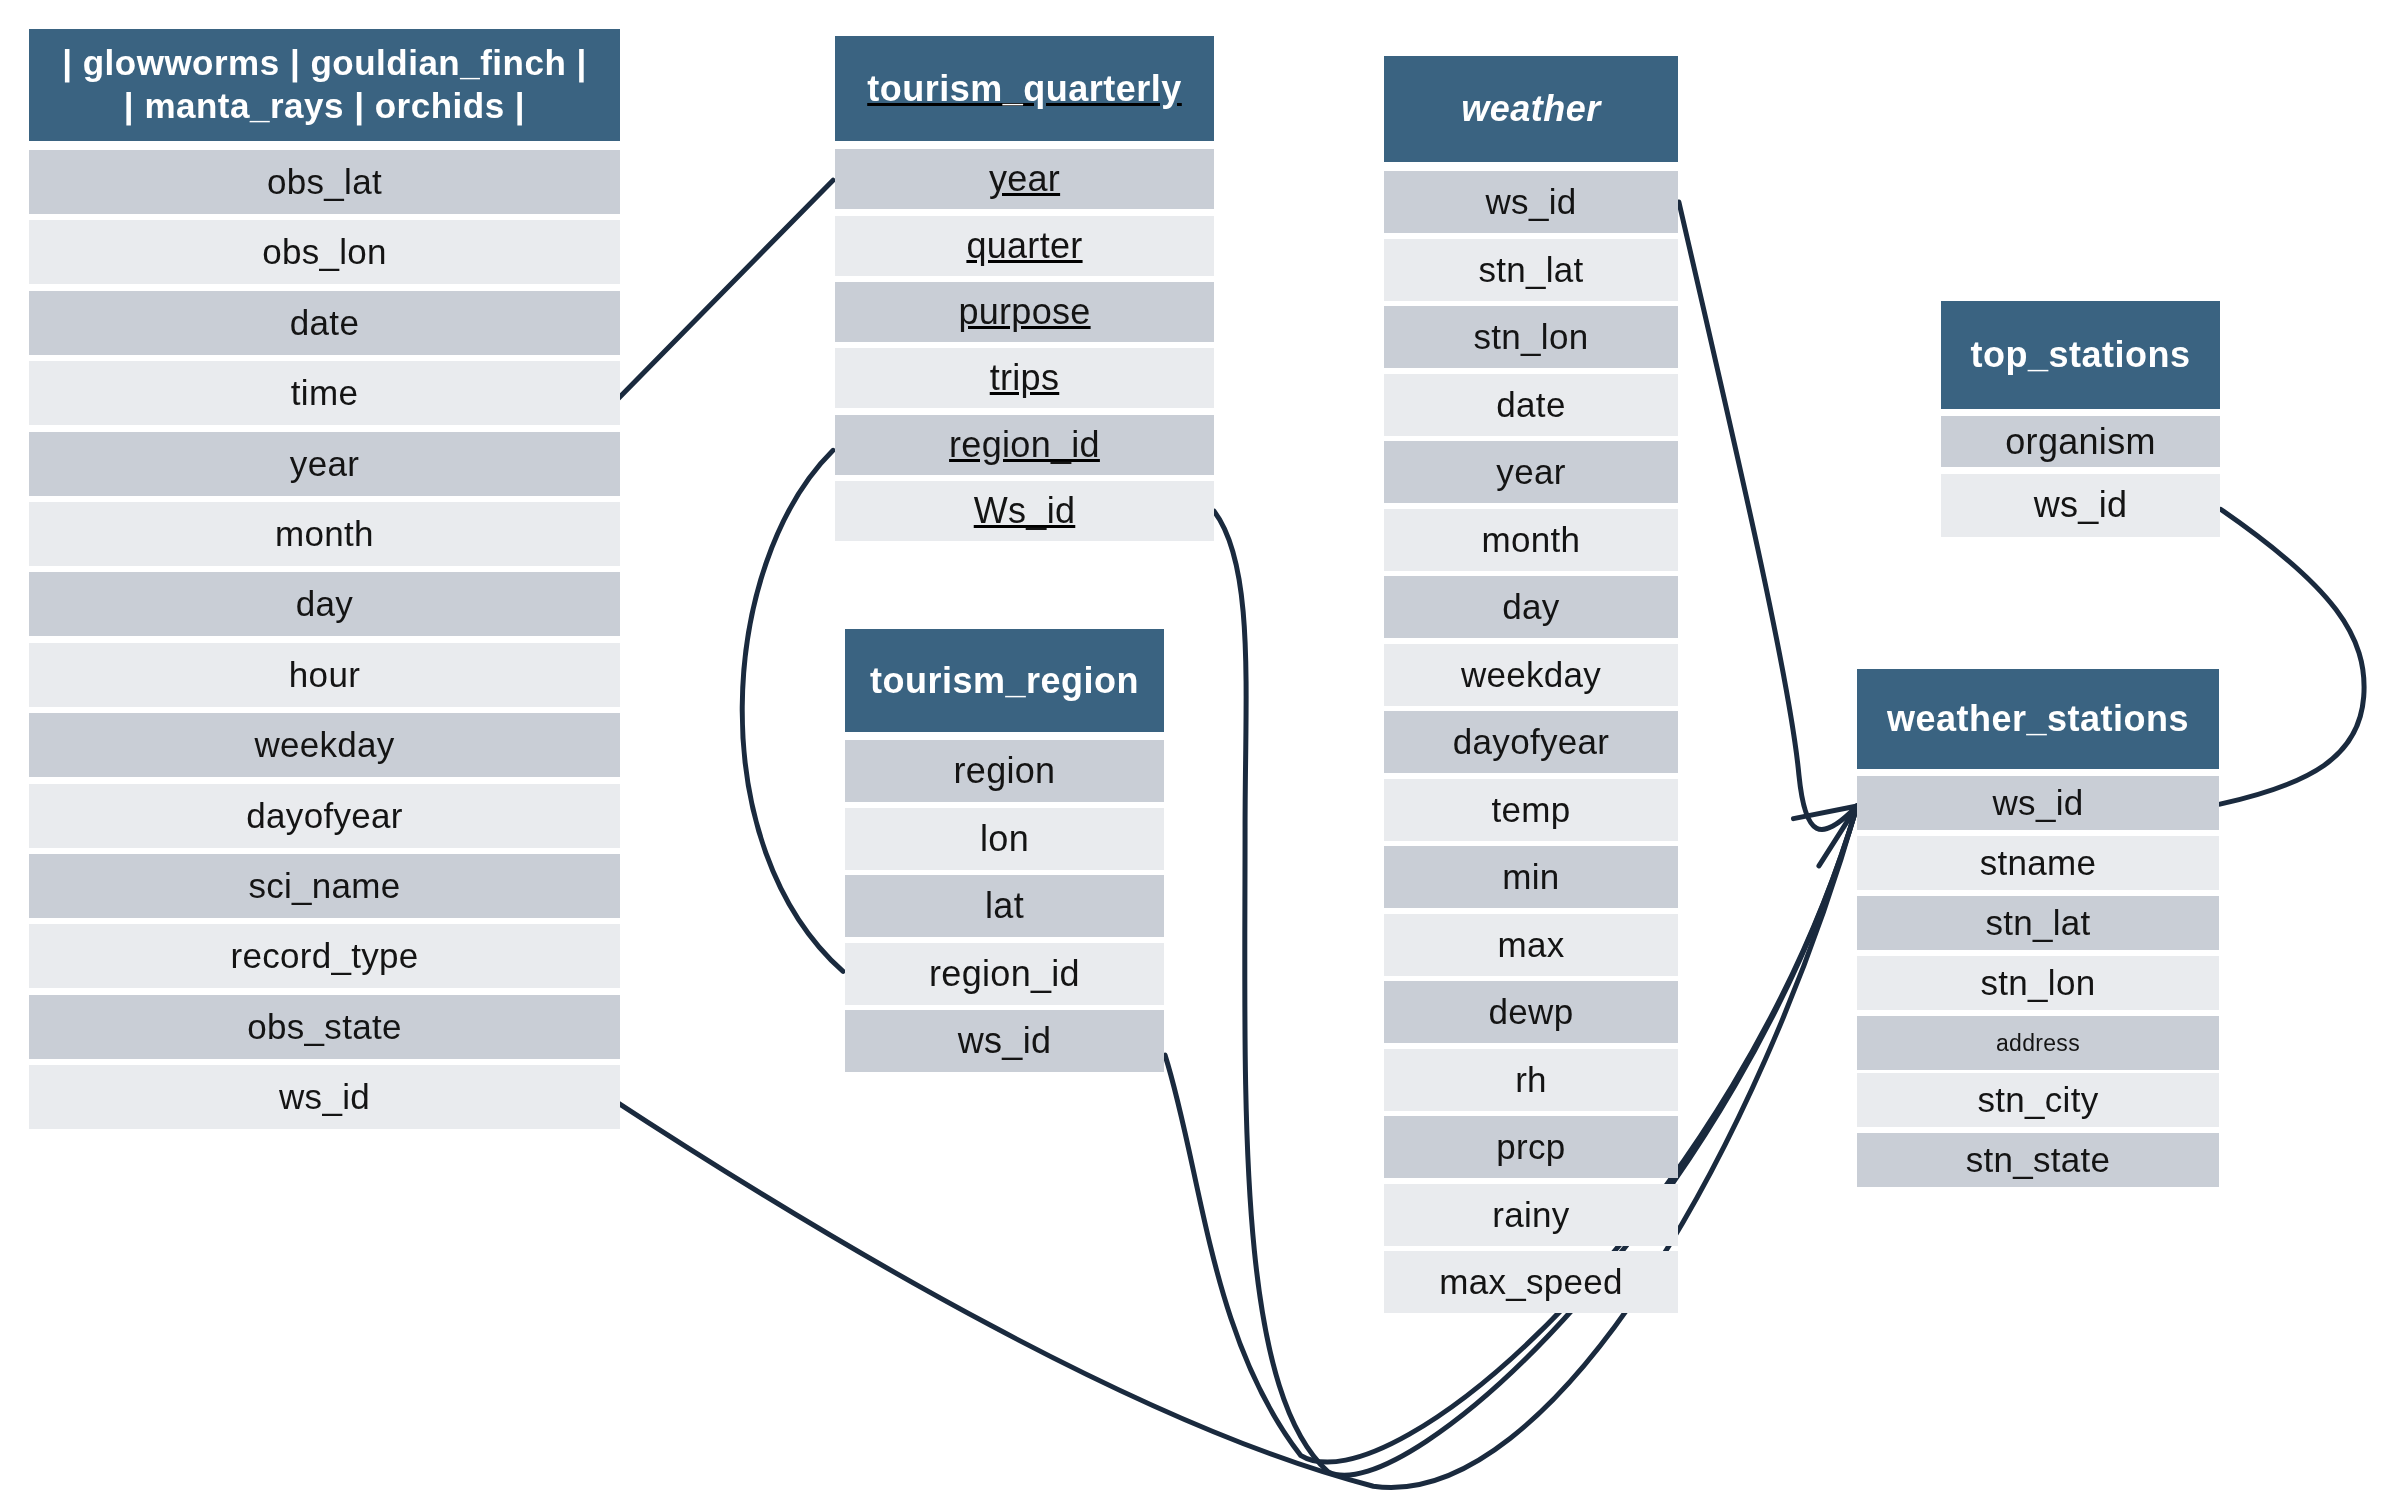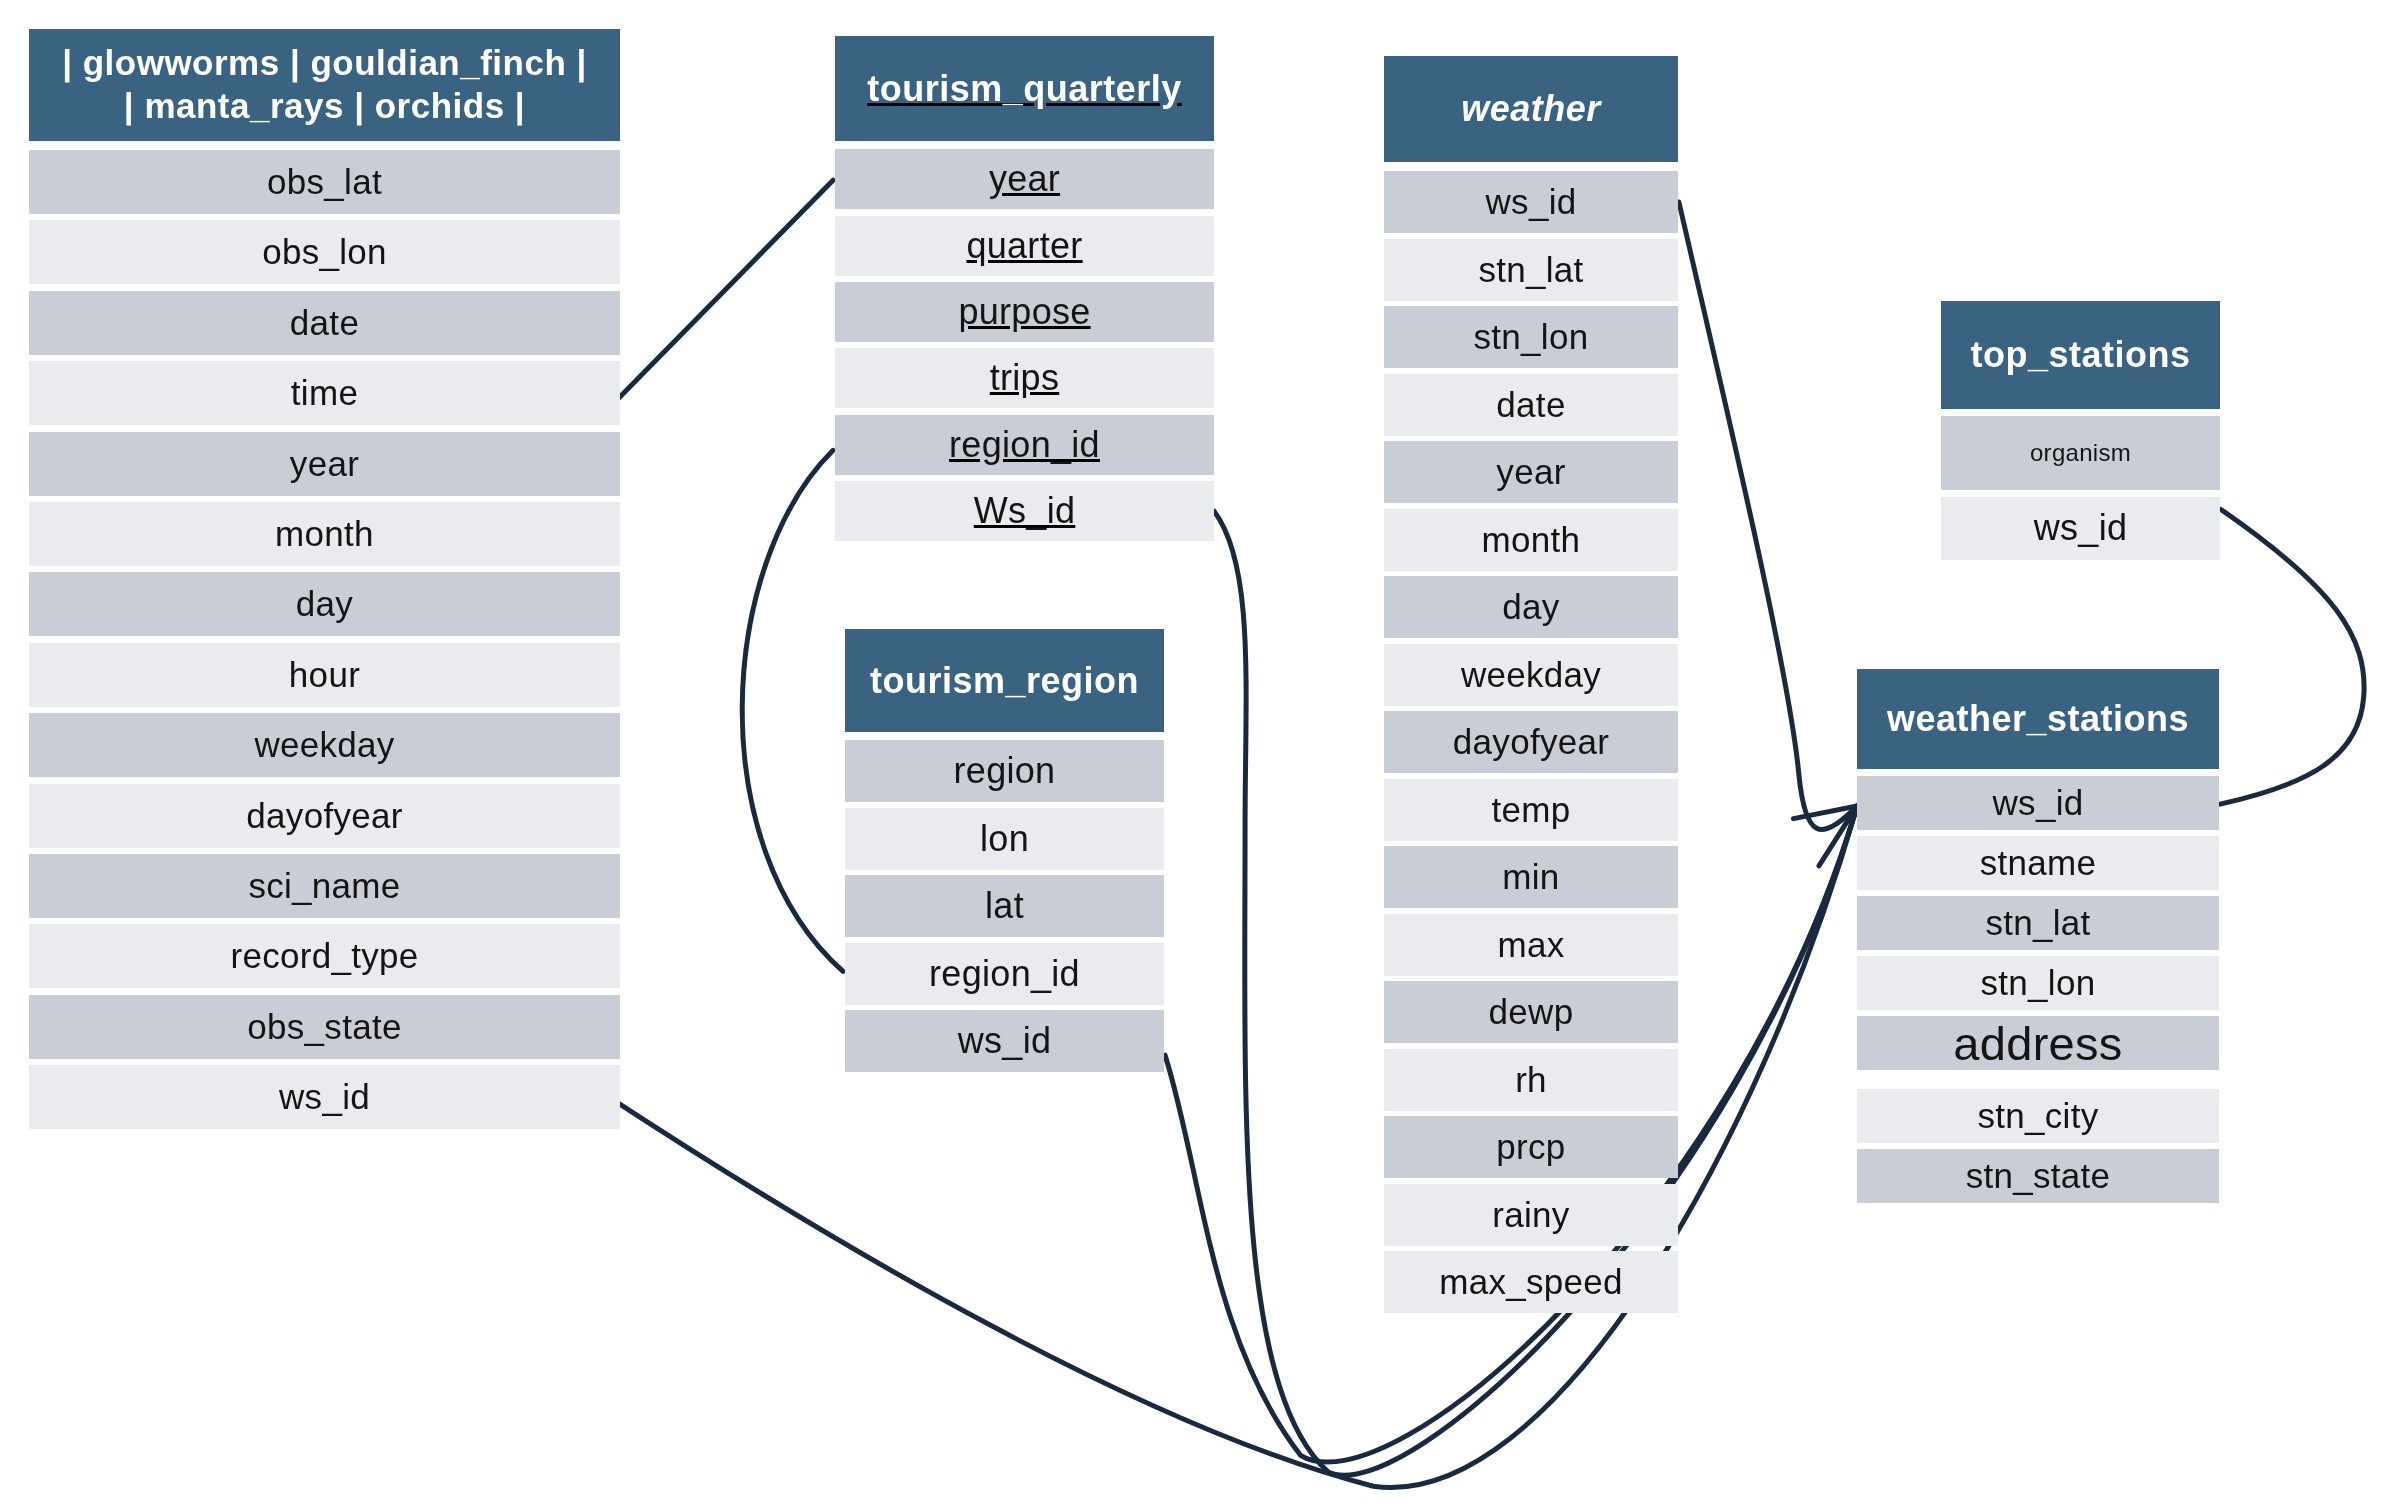--- a/index.html
+++ b/index.html
@@ -100,30 +100,30 @@
         <div class="tbl-row" style="height: 62px; margin-bottom: 5.5px; background: rgb(201, 206, 214); font-size: 35px;">dewp</div>
         <div class="tbl-row" style="height: 62px; margin-bottom: 5.5px; background: rgb(233, 235, 238); font-size: 35px;">rh</div>
         <div class="tbl-row" style="height: 62px; margin-bottom: 5.5px; background: rgb(201, 206, 214); font-size: 35px;">prcp</div>
         <div class="tbl-row" style="height: 62px; margin-bottom: 5.5px; background: rgb(233, 235, 238); font-size: 35px;">rainy</div>
         <div class="tbl-row" style="height: 62px; margin-bottom: 0px; background: rgb(233, 235, 238); font-size: 35px;">max_speed</div>
       </div>
       <div class="tbl" style="left: 1941px; top: 301px; width: 279px;">
         <div class="tbl-header" style="height: 108px; margin-bottom: 7.3px; background: rgb(58, 99, 129); color: rgb(255, 255, 255); font-size: 36px;">
           <div>top_stations</div>
         </div>
-        <div class="tbl-row" style="height: 74px; margin-bottom: 6.4px; background: rgb(201, 206, 214); font-size: 24px;">organism</div>
+        <div class="tbl-row" style="height: 51px; margin-bottom: 6.4px; background: rgb(201, 206, 214); font-size: 36px;">organism</div>
         <div class="tbl-row" style="height: 63px; margin-bottom: 0px; background: rgb(233, 235, 238); font-size: 36px;">ws_id</div>
       </div>
       <div class="tbl" style="left: 1857px; top: 669px; width: 362px;">
         <div class="tbl-header" style="height: 100px; margin-bottom: 7.3px; background: rgb(58, 99, 129); color: rgb(255, 255, 255); font-size: 36px;">
           <div>weather_stations</div>
         </div>
         <div class="tbl-row" style="height: 54px; margin-bottom: 6px; background: rgb(201, 206, 214); font-size: 35px;">ws_id</div>
         <div class="tbl-row" style="height: 54px; margin-bottom: 6px; background: rgb(233, 235, 238); font-size: 35px;">stname</div>
         <div class="tbl-row" style="height: 54px; margin-bottom: 6px; background: rgb(201, 206, 214); font-size: 35px;">stn_lat</div>
         <div class="tbl-row" style="height: 54px; margin-bottom: 6px; background: rgb(233, 235, 238); font-size: 35px;">stn_lon</div>
-        <div class="tbl-row" style="height: 54px; margin-bottom: 19px; background: rgb(201, 206, 214); font-size: 47px;">address</div>
+        <div class="tbl-row" style="height: 54px; margin-bottom: 3px; background: rgb(201, 206, 214); font-size: 23px;">address</div>
         <div class="tbl-row" style="height: 54px; margin-bottom: 6px; background: rgb(233, 235, 238); font-size: 35px;">stn_city</div>
         <div class="tbl-row" style="height: 54px; margin-bottom: 0px; background: rgb(201, 206, 214); font-size: 35px;">stn_state</div>
       </div>
     </div>
 </div>
 
 
 </body></html>

